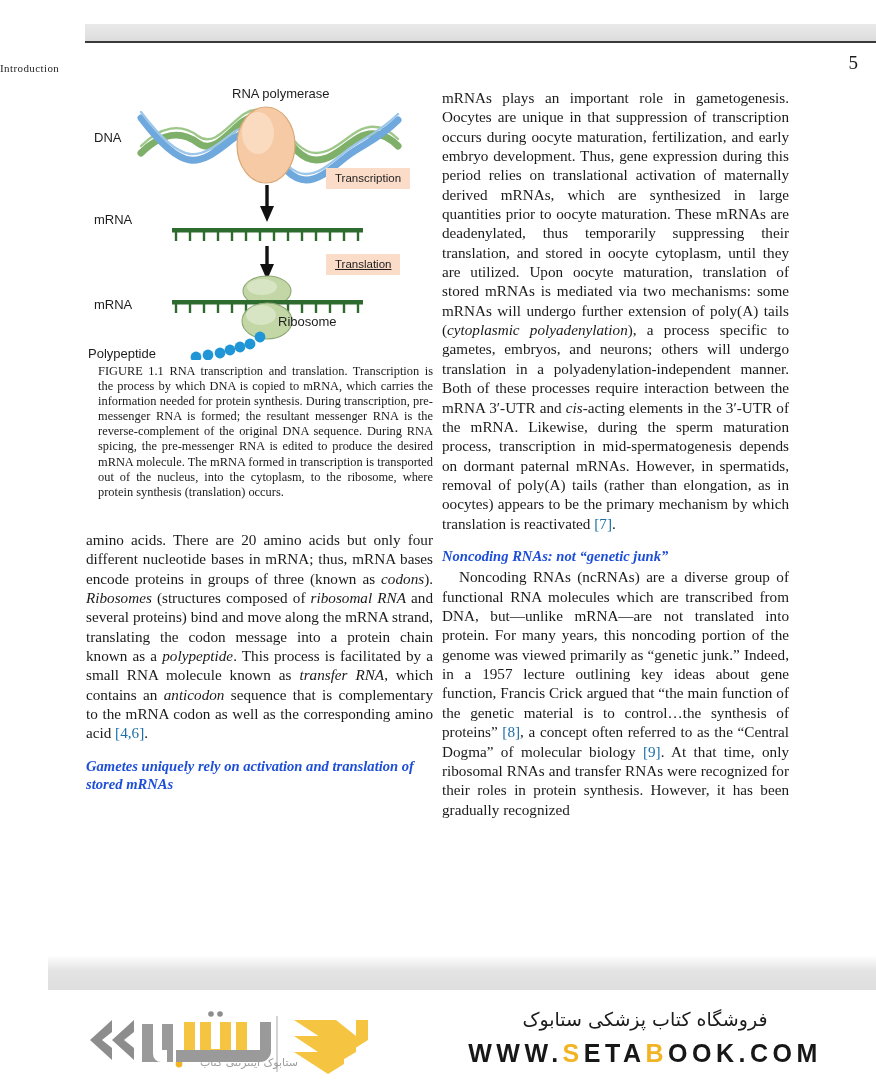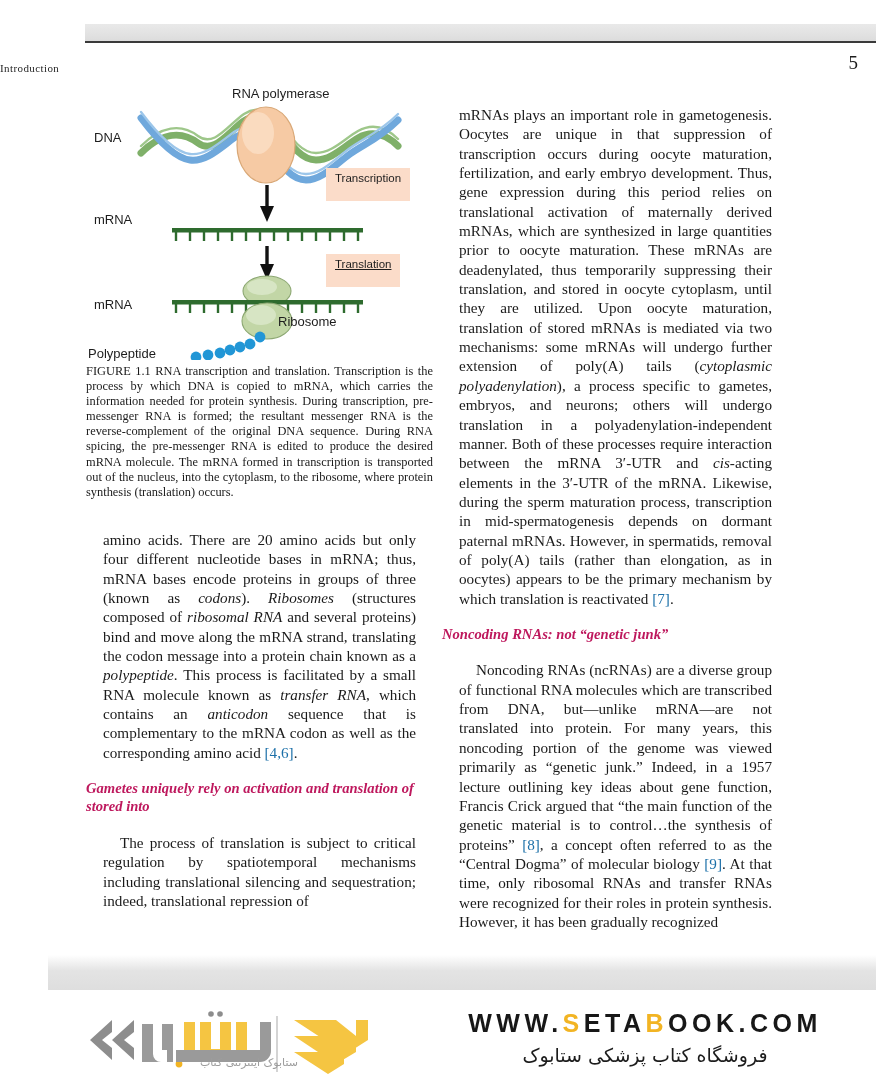--- a/index.html
+++ b/index.html
@@ -75,32 +75,32 @@
   #left-column  { left: 86px; }
   #right-column { left: 442px; }
 
   .body-text {
     font-family: "Liberation Serif", serif;
     font-size: 15.2px;
     line-height: 19.35px;
     color: #1a1a1a;
     text-align: justify;
     text-justify: inter-word;
-    margin: 17px;
+    margin: 0;
     hyphens: manual;
   }
   .body-text.indent { text-indent: 17px; }
 
   .sec-head {
     font-family: "Liberation Serif", serif;
     font-size: 14.6px;
     line-height: 18.5px;
     font-weight: bold;
     font-style: italic;
-    color: #be185d;
+    color: #1d4ed8;
     margin: 14px 0 2px 0;
   }
   .cite { color: #1b6fa8; }
   em { font-style: italic; }
 
   
   #figure-block {
     position: relative;
     width: 347px;
     height: 272px;
@@ -117,31 +117,31 @@
     font-size: 13px;
     color: #1d1d1d;
     white-space: nowrap;
   }
   .proc-box {
     position: absolute;
     background: #fbdcc9;
     font-family: "Liberation Sans", sans-serif;
     font-size: 11.5px;
     color: #1d1d1d;
-    padding: 4px 9px 17px 9px;
+    padding: 4px 9px 5px 9px;
     white-space: nowrap;
   }
 
   #fig-caption {
     font-family: "Liberation Serif", serif;
     font-size: 12.4px;
     line-height: 15.1px;
     color: #1a1a1a;
     text-align: justify;
-    margin: 4px 0 0 0;
+    margin: 4px 0 0 12px;
   }
   #fig-caption .fig-num { font-variant: normal; }
 
   
   #footer {
     position: absolute;
     left: 0; top: 1000px;
     width: 876px; height: 80px;
     background: #ffffff;
   }
@@ -297,23 +297,22 @@
     </div>
 
     <p id="fig-caption">
       <span class="fig-num">FIGURE 1.1</span>
       <span>RNA transcription and translation.</span>
       <span>Transcription is the process by which DNA is copied to mRNA, which carries the information needed for protein synthesis. During transcription, pre-messenger RNA is formed; the resultant messenger RNA is the reverse-complement of the original DNA sequence. During RNA spicing, the pre-messenger RNA is edited to produce the desired mRNA molecule. The mRNA formed in transcription is transported out of the nucleus, into the cytoplasm, to the ribosome, where protein synthesis (translation) occurs.</span>
     </p>
 
     <p class="body-text" style="margin-top:30px;"><span>amino acids. There are 20 amino acids but only four different nucleotide bases in mRNA; thus, mRNA bases encode proteins in groups of three (known as </span><em>codons</em><span>). </span><em>Ribosomes</em><span> (structures composed of </span><em>ribosomal RNA</em><span> and several proteins) bind and move along the mRNA strand, translating the codon message into a protein chain known as a </span><em>polypeptide</em><span>. This process is facilitated by a small RNA molecule known as </span><em>transfer RNA</em><span>, which contains an </span><em>anticodon</em><span> sequence that is complementary to the mRNA codon as well as the corresponding amino acid </span><span class="cite">[4,6]</span><span>.</span></p>
 
-    <h2 class="sec-head">Gametes uniquely rely on activation and translation of stored into</h2>
-
-    <p class="body-text indent">The process of translation is subject to critical regulation by spatiotemporal mechanisms including translational silencing and sequestration; indeed, translational repression of</p>
+    <h2 class="sec-head">Gametes uniquely rely on activation and translation of stored mRNAs</h2>
+
   </div>
 
   <div class="column" id="right-column">
 
     <p class="body-text"><span>mRNAs plays an important role in gametogenesis. Oocytes are unique in that suppression of transcription occurs during oocyte maturation, fertilization, and early embryo development. Thus, gene expression during this period relies on translational activation of maternally derived mRNAs, which are synthesized in large quantities prior to oocyte maturation. These mRNAs are deadenylated, thus temporarily suppressing their translation, and stored in oocyte cytoplasm, until they are utilized. Upon oocyte maturation, translation of stored mRNAs is mediated via two mechanisms: some mRNAs will undergo further extension of poly(A) tails (</span><em>cytoplasmic polyadenylation</em><span>), a process specific to gametes, embryos, and neurons; others will undergo translation in a polyadenylation-independent manner. Both of these processes require interaction between the mRNA 3′-UTR and </span><em>cis</em><span>-acting elements in the 3′-UTR of the mRNA. Likewise, during the sperm maturation process, transcription in mid-spermatogenesis depends on dormant paternal mRNAs. However, in spermatids, removal of poly(A) tails (rather than elongation, as in oocytes) appears to be the primary mechanism by which translation is reactivated </span><span class="cite">[7]</span><span>.</span></p>
 
     <h2 class="sec-head">Noncoding RNAs: not “genetic junk”</h2>
 
     <p class="body-text indent"><span>Noncoding RNAs (ncRNAs) are a diverse group of functional RNA molecules which are transcribed from DNA, but—unlike mRNA—are not translated into protein. For many years, this noncoding portion of the genome was viewed primarily as “genetic junk.” Indeed, in a 1957 lecture outlining key ideas about gene function, Francis Crick argued that “the main function of the genetic material is to control…the synthesis of proteins” </span><span class="cite">[8]</span><span>, a concept often referred to as the “Central Dogma” of molecular biology </span><span class="cite">[9]</span><span>. At that time, only ribosomal RNAs and transfer RNAs were recognized for their roles in protein synthesis. However, it has been gradually recognized</span></p>
   </div>
@@ -354,16 +353,16 @@
         <polygon points="214,14 256,14 276,30 276,14 288,14 288,34 266,48 214,14"></polygon>
         <polygon points="214,14 252,14 268,27 268,14 214,14" fill="#fad06a" opacity="0"></polygon>
         <polygon points="214,30 248,30 264,42 264,30 276,30 276,46 256,58 214,30"></polygon>
         <polygon points="214,46 242,46 254,56 254,46 264,46 264,58 248,68 214,46"></polygon>
       </g>
     </svg>
   </div>
   <div id="brand-sub">ستابوک اینترنتی کتاب</div>
 
   <div id="footer-right">
+    <div id="persian-title">فروشگاه کتاب پزشکی ستابوک</div>
     <div id="site-url"><span>WWW.</span><span class="hl">S</span><span>ETA</span><span class="hl">B</span><span>OOK.COM</span></div>
-    <div id="persian-title">فروشگاه کتاب پزشکی ستابوک</div>
   </div>
 </div>
 
 </body></html>

